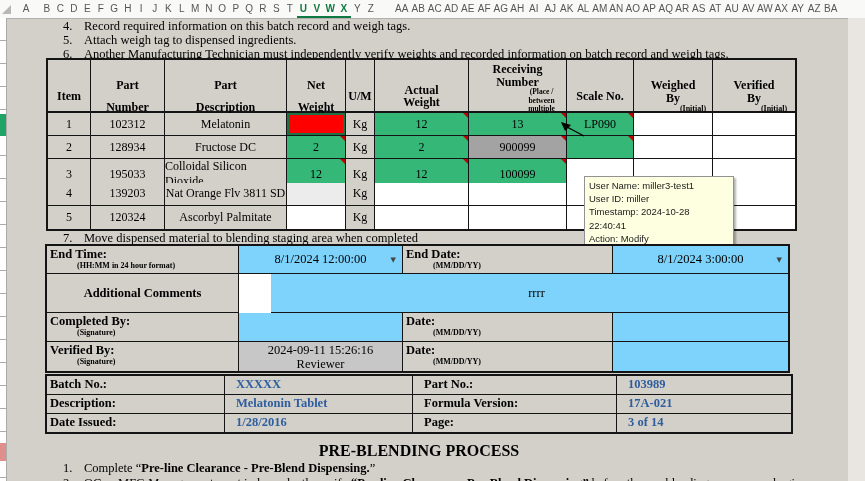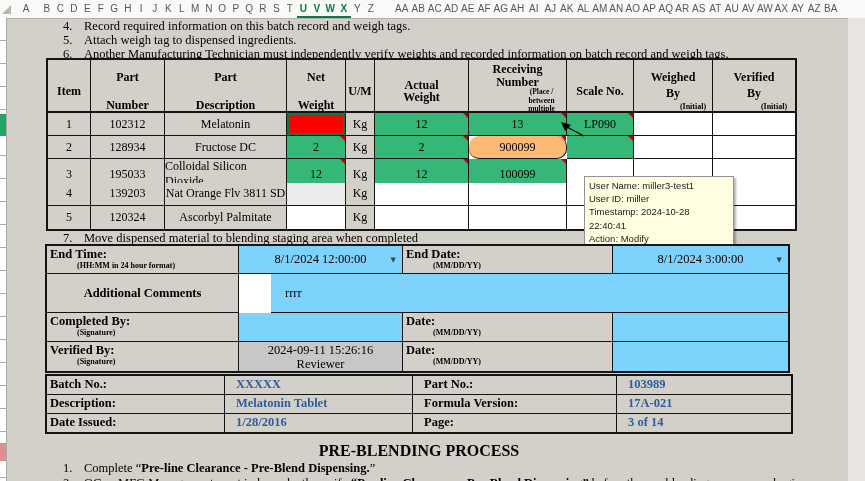--- a/index.html
+++ b/index.html
@@ -37,33 +37,33 @@
 
   
   .maintable{position:absolute;left:46px;top:58px;width:751px;box-sizing:border-box;
              border:2px solid #141414;background:#fff;}
   .thead,.brow{display:grid;grid-template-columns:43px 74px 122px 59px 29px 94px 98px 67px 79px 1fr;}
   .thead{height:51px;border-bottom:2px solid #141414;background:#d3d0c9;}
   .hc{border-right:1px solid #141414;display:flex;flex-direction:column;align-items:center;
       font-weight:bold;font-size:12px;line-height:12.5px;text-align:center;box-sizing:border-box;}
   .hc:last-child{border-right:none;}
   .hc.center{justify-content:center;}
-  .hc.spread{justify-content:space-between;padding:11px 0;}
+  .hc.spread{justify-content:space-between;padding:19px 0;}
   .hc.stack{justify-content:flex-start;padding-top:3px;}
   .hsub{font-size:7.5px;line-height:8.5px;font-weight:bold;padding-left:48px;}
   .hsub2{font-size:8px;line-height:9px;font-weight:bold;margin-left:40px;}
   .brow{height:23.2px;}
   .bc{border-right:1px solid #141414;border-bottom:1px solid #141414;box-sizing:border-box;
       display:flex;align-items:center;justify-content:center;font-size:12px;position:relative;background:#fff;}
   .bc:last-child{border-right:none;}
   .brow:last-child .bc{border-bottom:none;}
   .bc[data-fill="gray"]{background:#d3d0c9;}
   .bc[data-fill="red"]{background:#ff0000;}
   .bc[data-fill="green"]{background:#35b778;}
-  .bc[data-fill="orange"]{background:#fdba74;border-radius:10px;}
+  .bc[data-fill="orange"]{background:#a3a3a3;}
   .bc[data-fill="lightgray"]{background:#ececec;}
   .bc[data-fill="white"]{background:#fff;}
   .bc[data-comment]::after{content:"";position:absolute;top:0;right:0;
       border-left:5px solid transparent;border-top:5px solid #c00000;}
   .bc[data-selected]{box-shadow:inset 0 0 0 2px #1e7145;}
 
   
   .tooltip{position:absolute;left:584px;top:128px;width:150px;box-sizing:border-box;background:#feffe1;
            border:1px solid #929292;box-shadow:1.5px 1.5px 2px rgba(0,0,0,.3);
            font-family:"Liberation Sans",sans-serif;font-size:9.5px;line-height:13.2px;
@@ -76,21 +76,21 @@
   .fr{display:grid;}
   .fr-4col{grid-template-columns:192px 164px 210px 1fr;}
   .fr-2col{grid-template-columns:192px 1fr;}
   .fc{border-right:1px solid #141414;border-bottom:1px solid #141414;box-sizing:border-box;position:relative;}
   .fr .fc:last-child{border-right:none;}
   .fr:last-child .fc{border-bottom:none;}
   .flabel{background:#d3d0c9;padding:1px 0 0 3px;}
   .flabel .main{font-weight:bold;font-size:12.5px;line-height:14px;}
   .flabel .sub{font-weight:bold;font-size:8px;line-height:9px;padding-left:27px;}
   .fvalue{background:#7dd3fc;display:flex;align-items:center;justify-content:center;font-size:12.5px;}
-  .fvalue.left{justify-content:flex-start;padding-left:14px;margin-left:32px;}
+  .fvalue.left{justify-content:center;padding-left:14px;margin-left:32px;}
   .fvalue.vgray{background:#c7c7c7;flex-direction:column;line-height:14px;}
   .flabel.centered{display:flex;align-items:center;justify-content:center;padding:0;}
   .dd{position:absolute;right:6px;top:50%;transform:translateY(-50%);font-size:7px;color:#444;
       font-family:"DejaVu Sans",sans-serif;}
 
   
   .batchblk{position:absolute;left:45px;top:374px;width:748px;box-sizing:border-box;
             border:2px solid #141414;background:#d3d0c9;}
   .batchrow{display:grid;grid-template-columns:178px 180px 196px 1fr;height:18px;}
   .batchblk .batchrow{border-bottom:1px solid #141414;gap:8px;}

